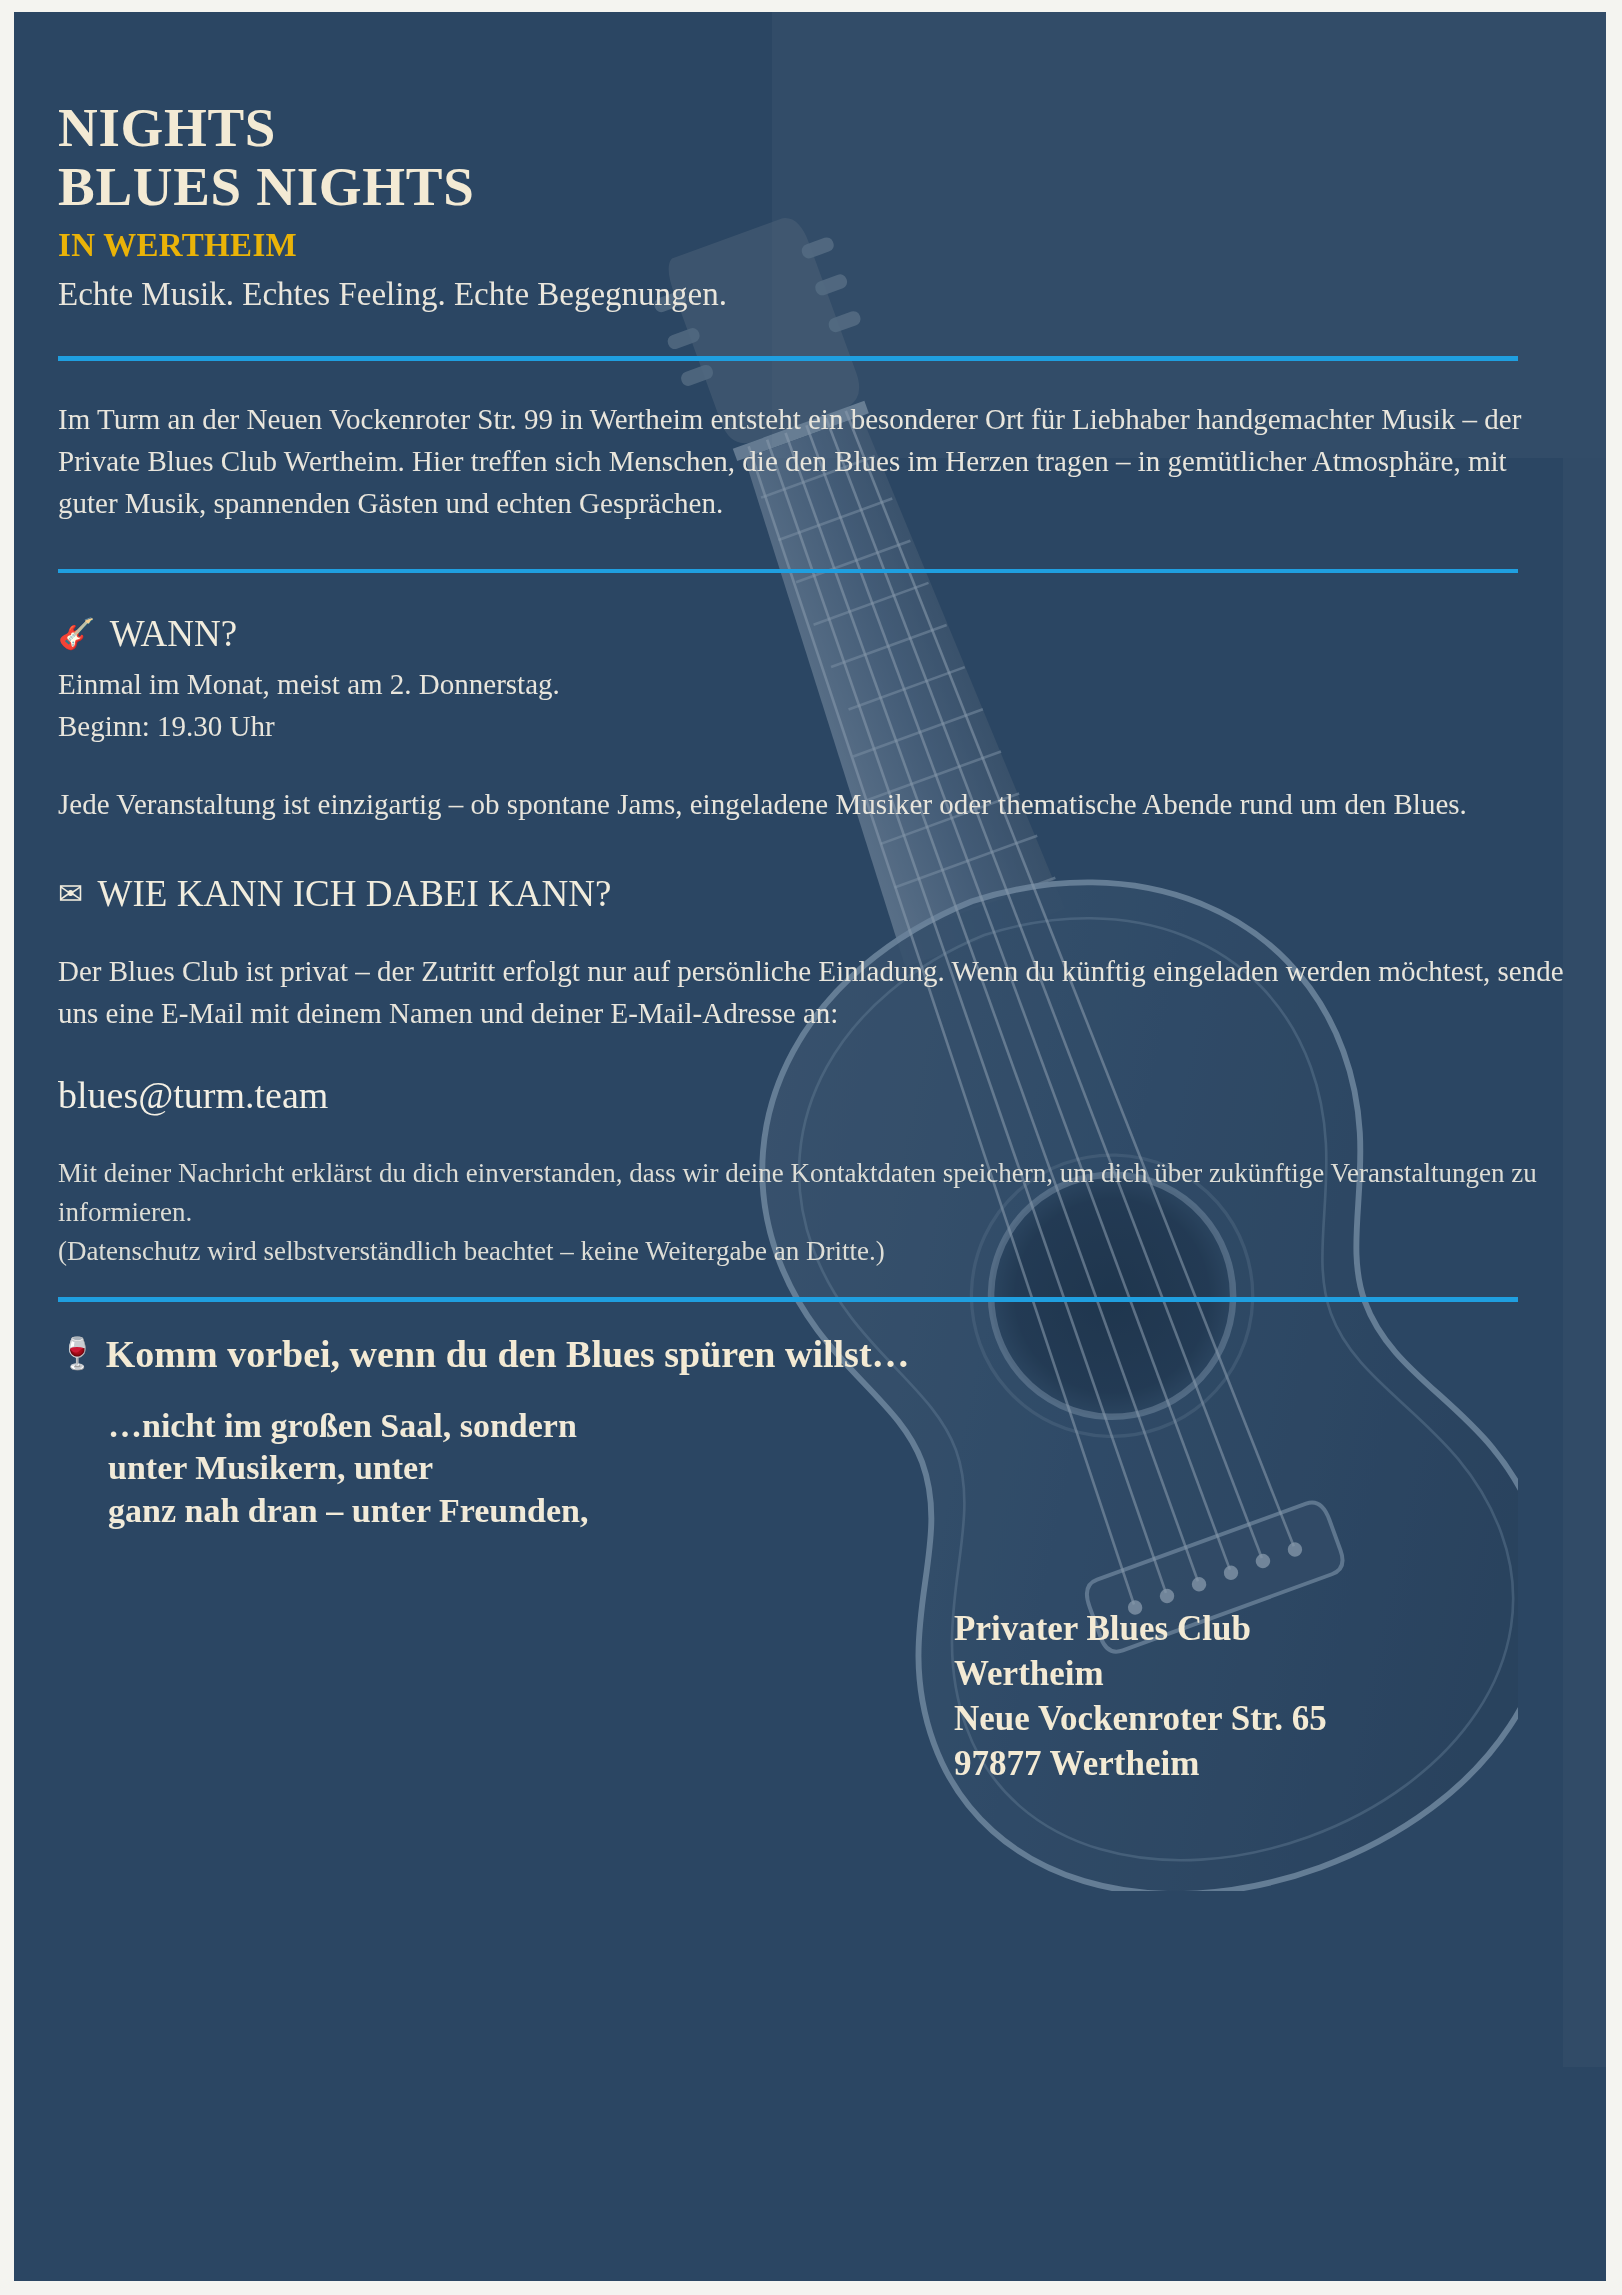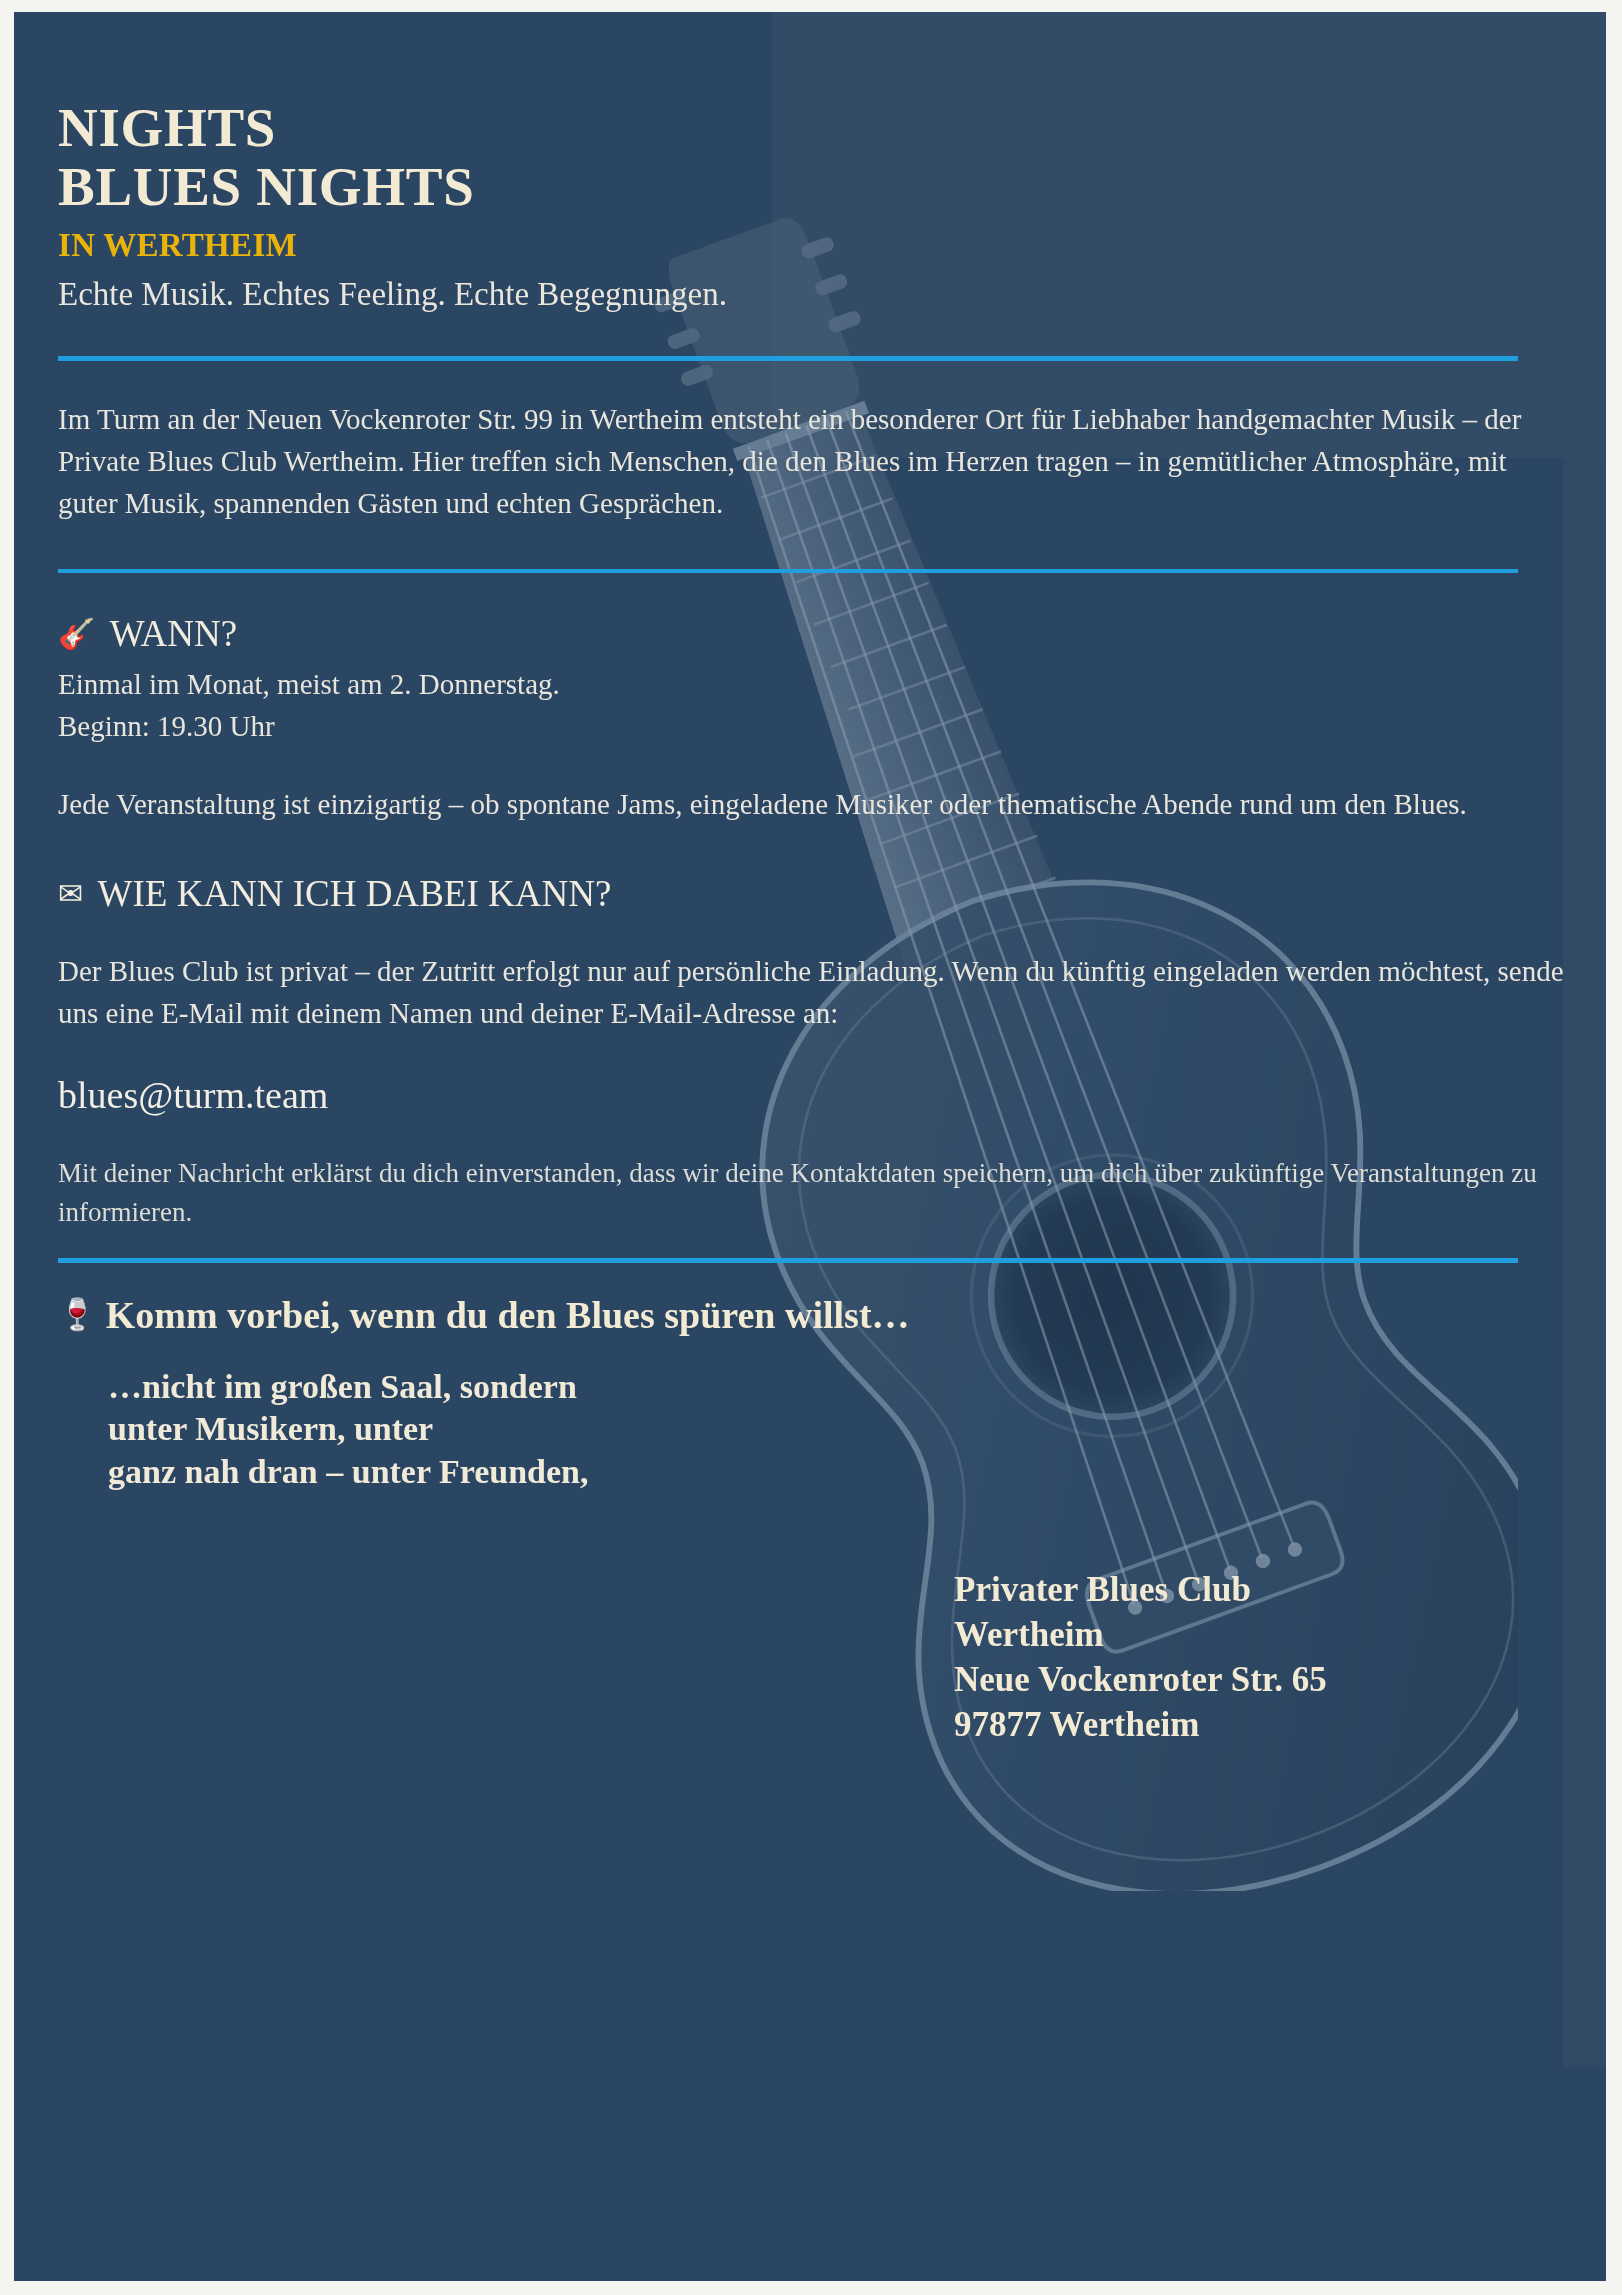--- a/index.html
+++ b/index.html
@@ -311,20 +311,21 @@
     <div class="sec-head mt-large">
       <span class="emoji">✉</span>
       <span>WIE KANN ICH DABEI KANN?</span>
     </div>
 
     <div class="para mt-med">Der  Blues Club ist privat – der Zutritt erfolgt nur auf persönliche Einladung. Wenn du künftig eingeladen werden möchtest, sende uns eine E-Mail mit deinem Namen und deiner E-Mail-Adresse an:</div>
 
     <div class="email">blues@turm.team</div>
 
     <div class="small-para">Mit deiner Nachricht erklärst du dich einverstanden, dass wir deine Kontaktdaten speichern, um dich über zukünftige Veranstaltungen zu informieren.</div>
+    <div class="small-para" style="margin-top:0">(Datenschutz wird selbstverständlich beachtet – keine Weitergabe an Dritte.)</div>
 
     <div class="rule r3"></div>
 
     <div class="cta">
       <span class="emoji">🍷</span>
       <span>Komm vorbei, wenn du den Blues spüren willst…</span>
     </div>
 
     <div class="cta-sub">
       <div>…nicht im großen Saal, sondern</div>

